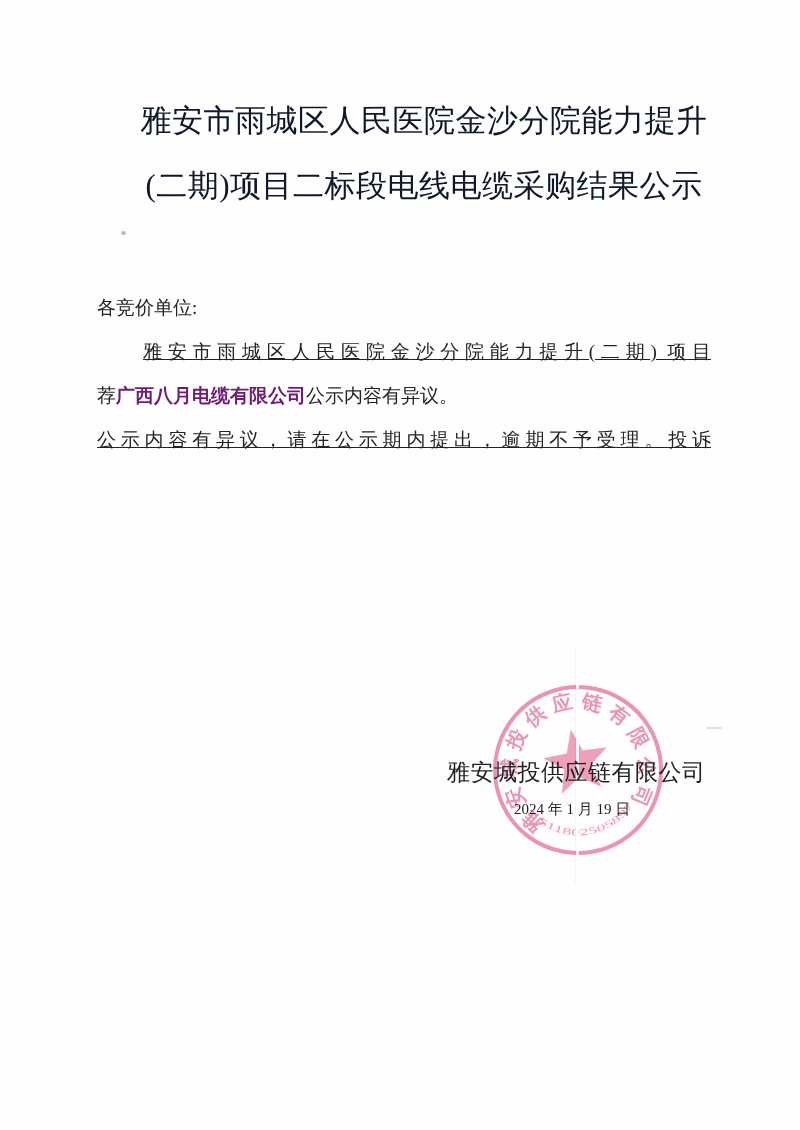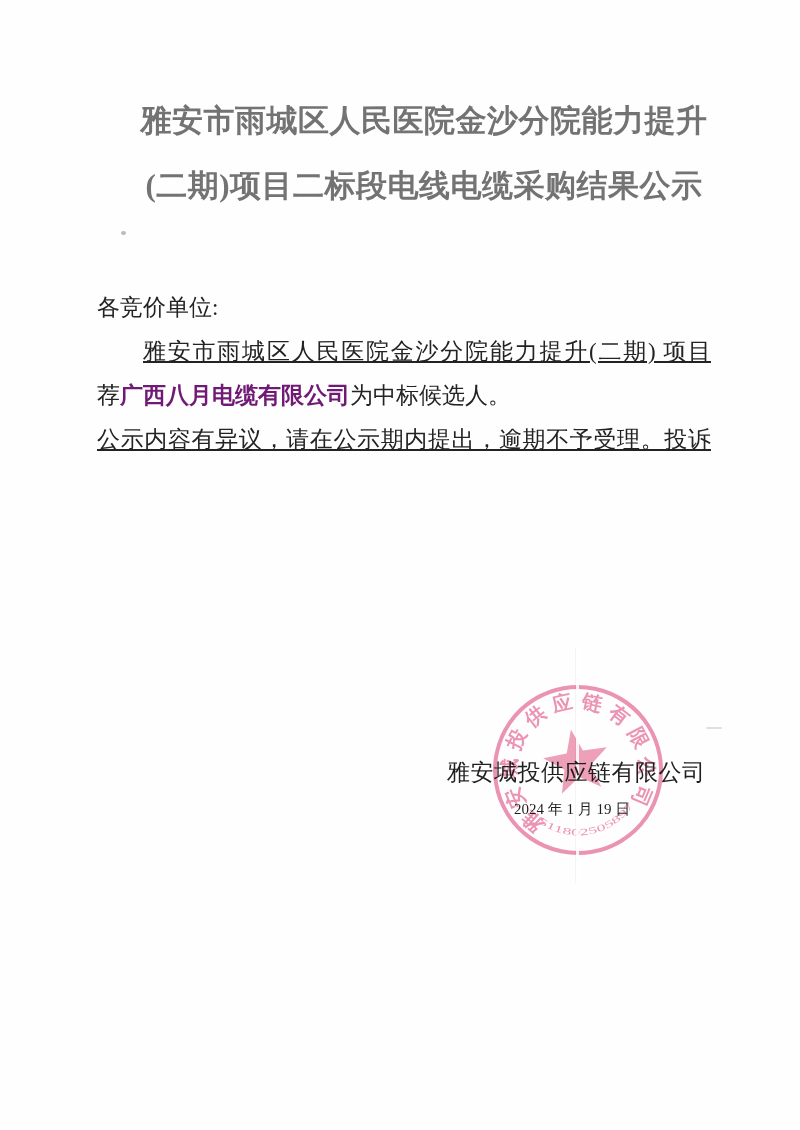--- a/index.html
+++ b/index.html
@@ -19,37 +19,37 @@
     top: 88px;
     left: 0;
     width: 100%;
     text-align: center;
     z-index: 3;
   }
   .title-line {
     height: 65px;
     line-height: 65px;
     font-size: 31px;
-    font-weight: 700;
-    color: #737373;
+    font-weight: 400;
+    color: #0f172a;
     letter-spacing: 0.5px;
     margin-left: 48px;
   }
   
   .body-block {
     position: absolute;
     top: 286px;
     left: 97px;
     width: 614px;
     z-index: 3;
   }
   .b-line {
     height: 44px;
     line-height: 44px;
-    font-size: 23px;
+    font-size: 19px;
     color: #232323;
     white-space: nowrap;
   }
   .b-line.jst {
     white-space: normal;
     text-align: justify;
     text-align-last: justify;
     text-decoration: underline;
   }
   .b-line.ind { text-indent: 46px; }
@@ -109,21 +109,21 @@
 <div class="page">
 
   <div class="title-block">
     <div class="title-line">雅安市雨城区人民医院金沙分院能力提升</div>
     <div class="title-line">(二期)项目二标段电线电缆采购结果公示</div>
   </div>
 
   <div class="body-block">
     <div class="b-line">各竞价单位:</div>
     <div class="b-line jst ind">雅安市雨城区人民医院金沙分院能力提升(二期) 项目</div>
-    <div class="b-line"><span>荐</span><span class="winner">广西八月电缆有限公司</span><span>为中标候选人。</span></div>
+    <div class="b-line"><span>荐</span><span class="winner">广西八月电缆有限公司</span><span>公示内容有异议。</span></div>
     <div class="b-line jst">公示内容有异议，请在公示期内提出，逾期不予受理。投诉</div>
   </div>
 
   <svg class="stamp" viewBox="0 0 200 200">
     <defs>
       <path id="arc-top" d="M 60 147.5 A 62 62 0 1 1 140 147.5" fill="none"></path>
       <path id="arc-bottom" d="M 48 140 A 66 66 0 0 0 152 140" fill="none"></path>
     </defs>
     <circle cx="100" cy="100" r="83" fill="none" stroke-width="4" stroke="#e87ca3"></circle>
     <polygon points="100,59 108.2,81.7 132.3,82.5 113.3,97.3 120,120.5 100,107 80,120.5 86.7,97.3 67.7,82.5 91.8,81.7" fill="#ec8cab"></polygon>

